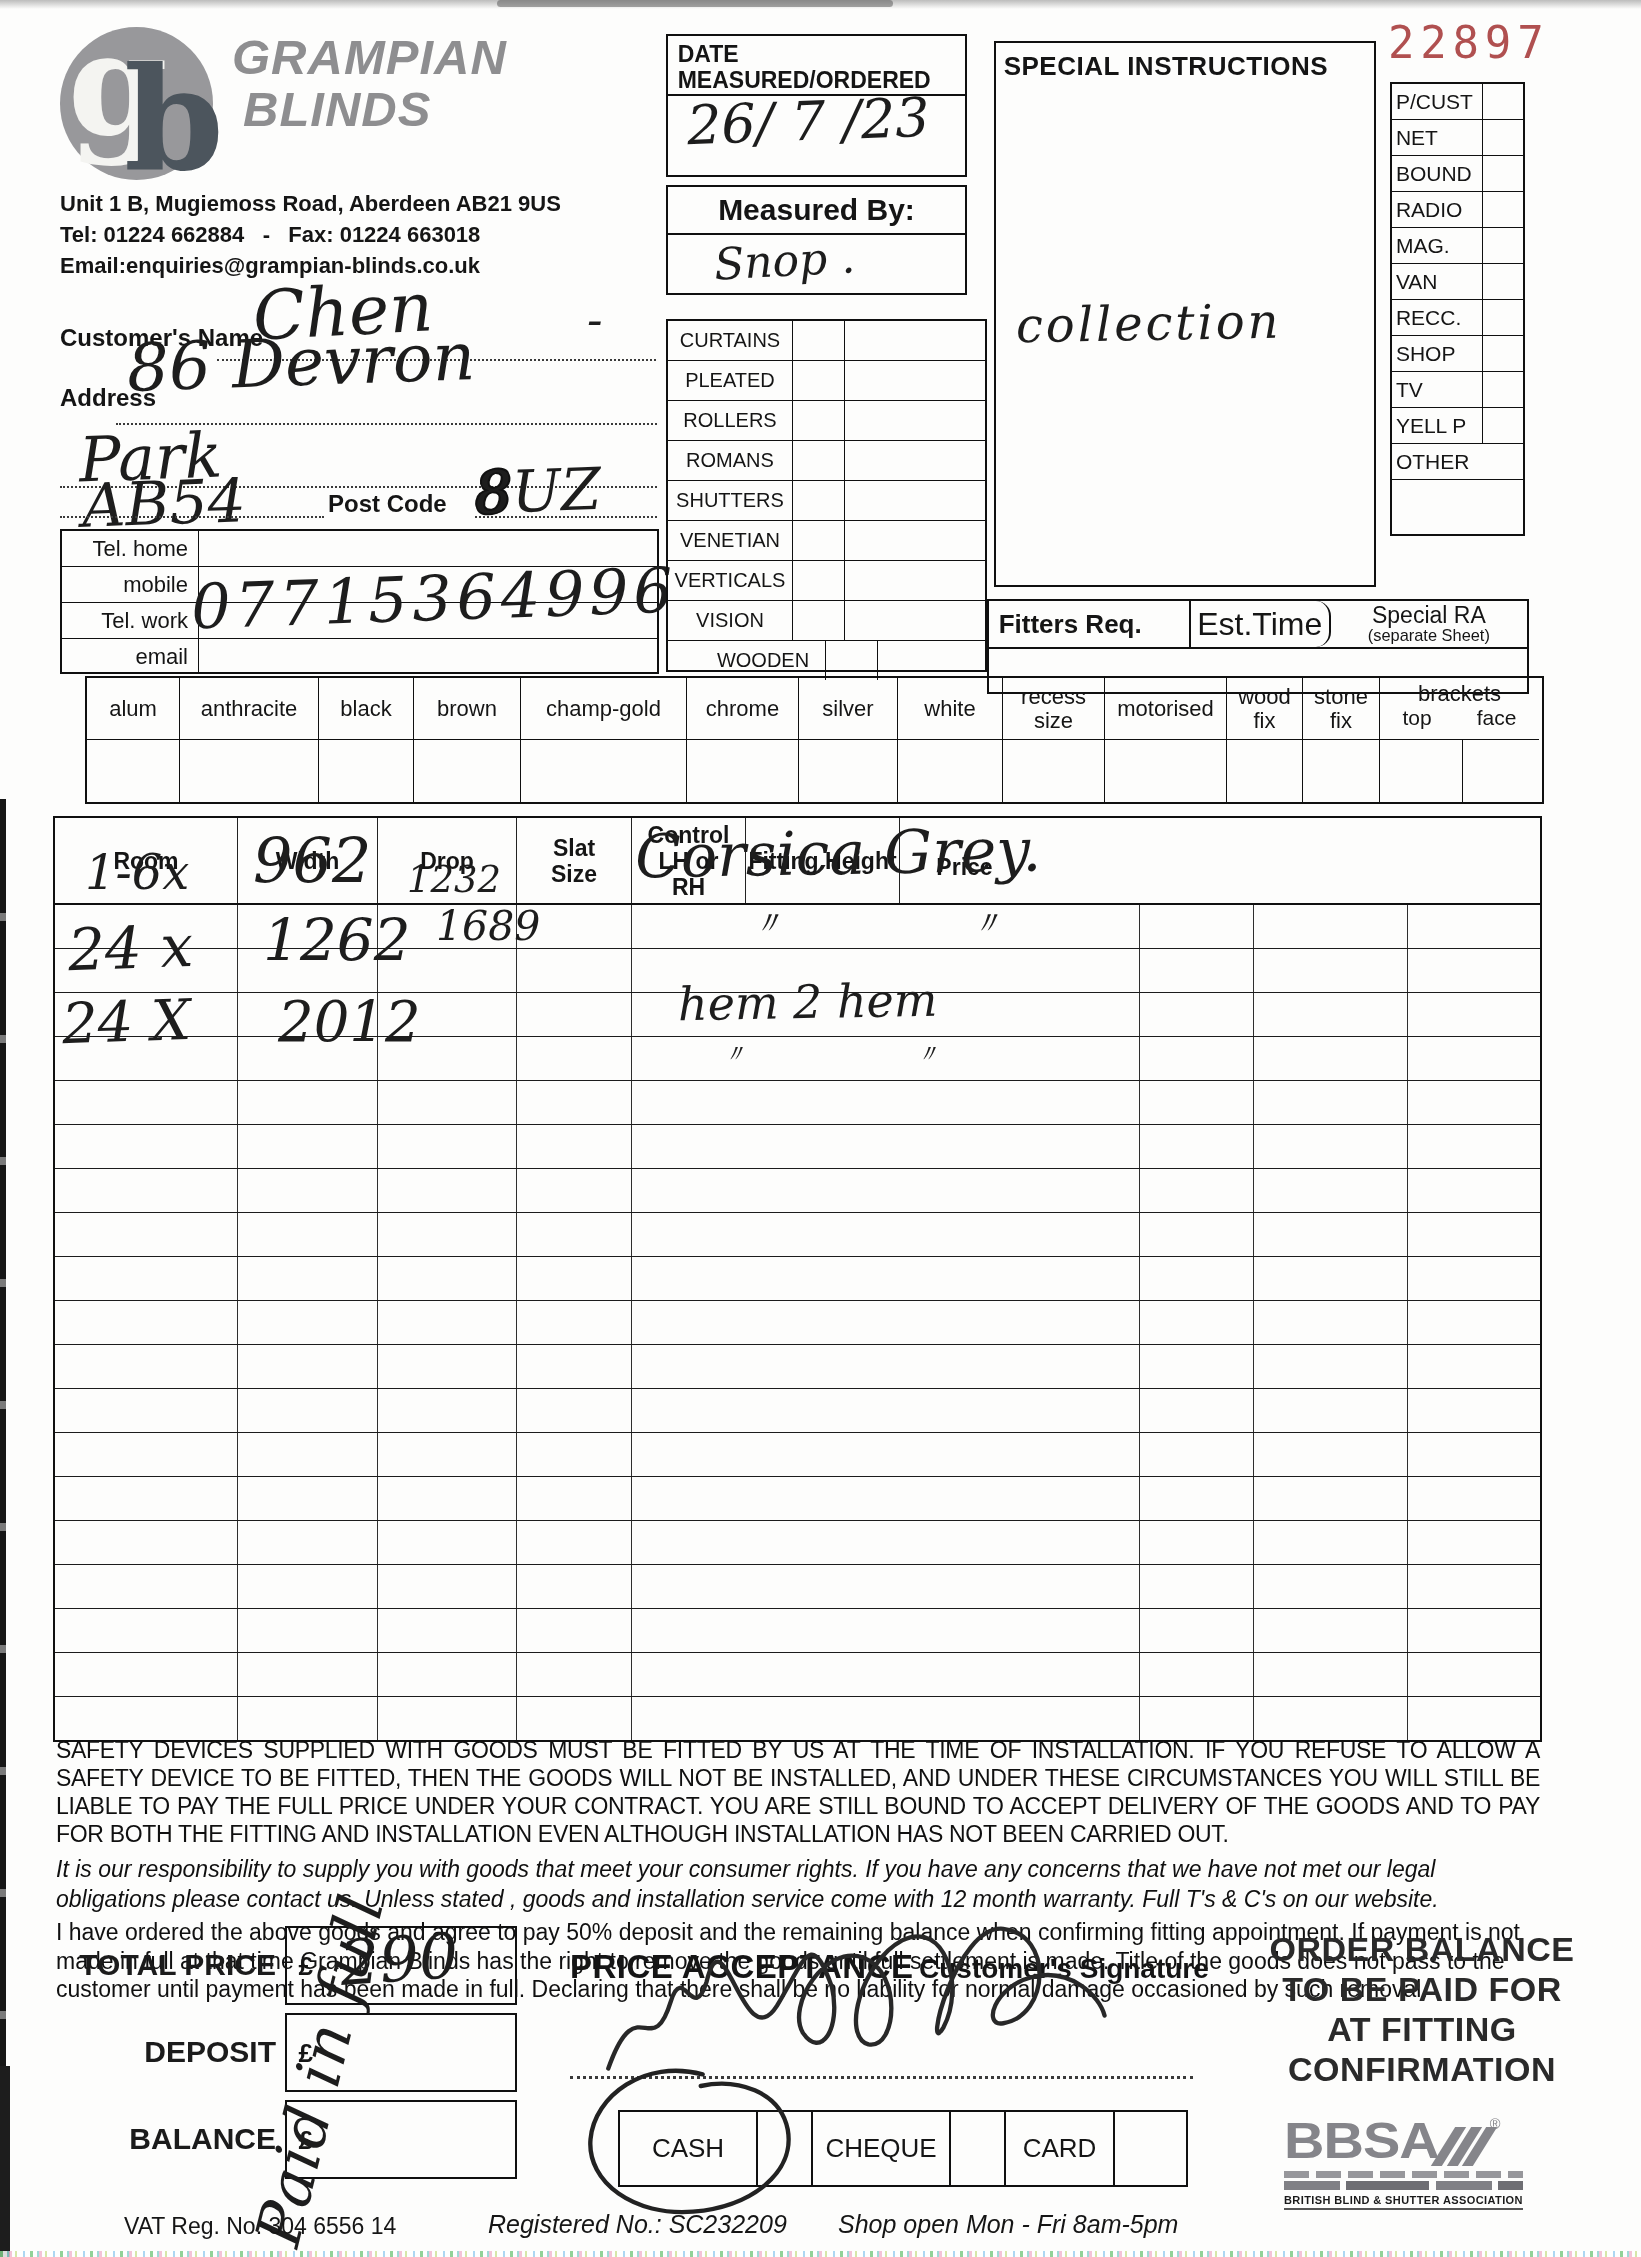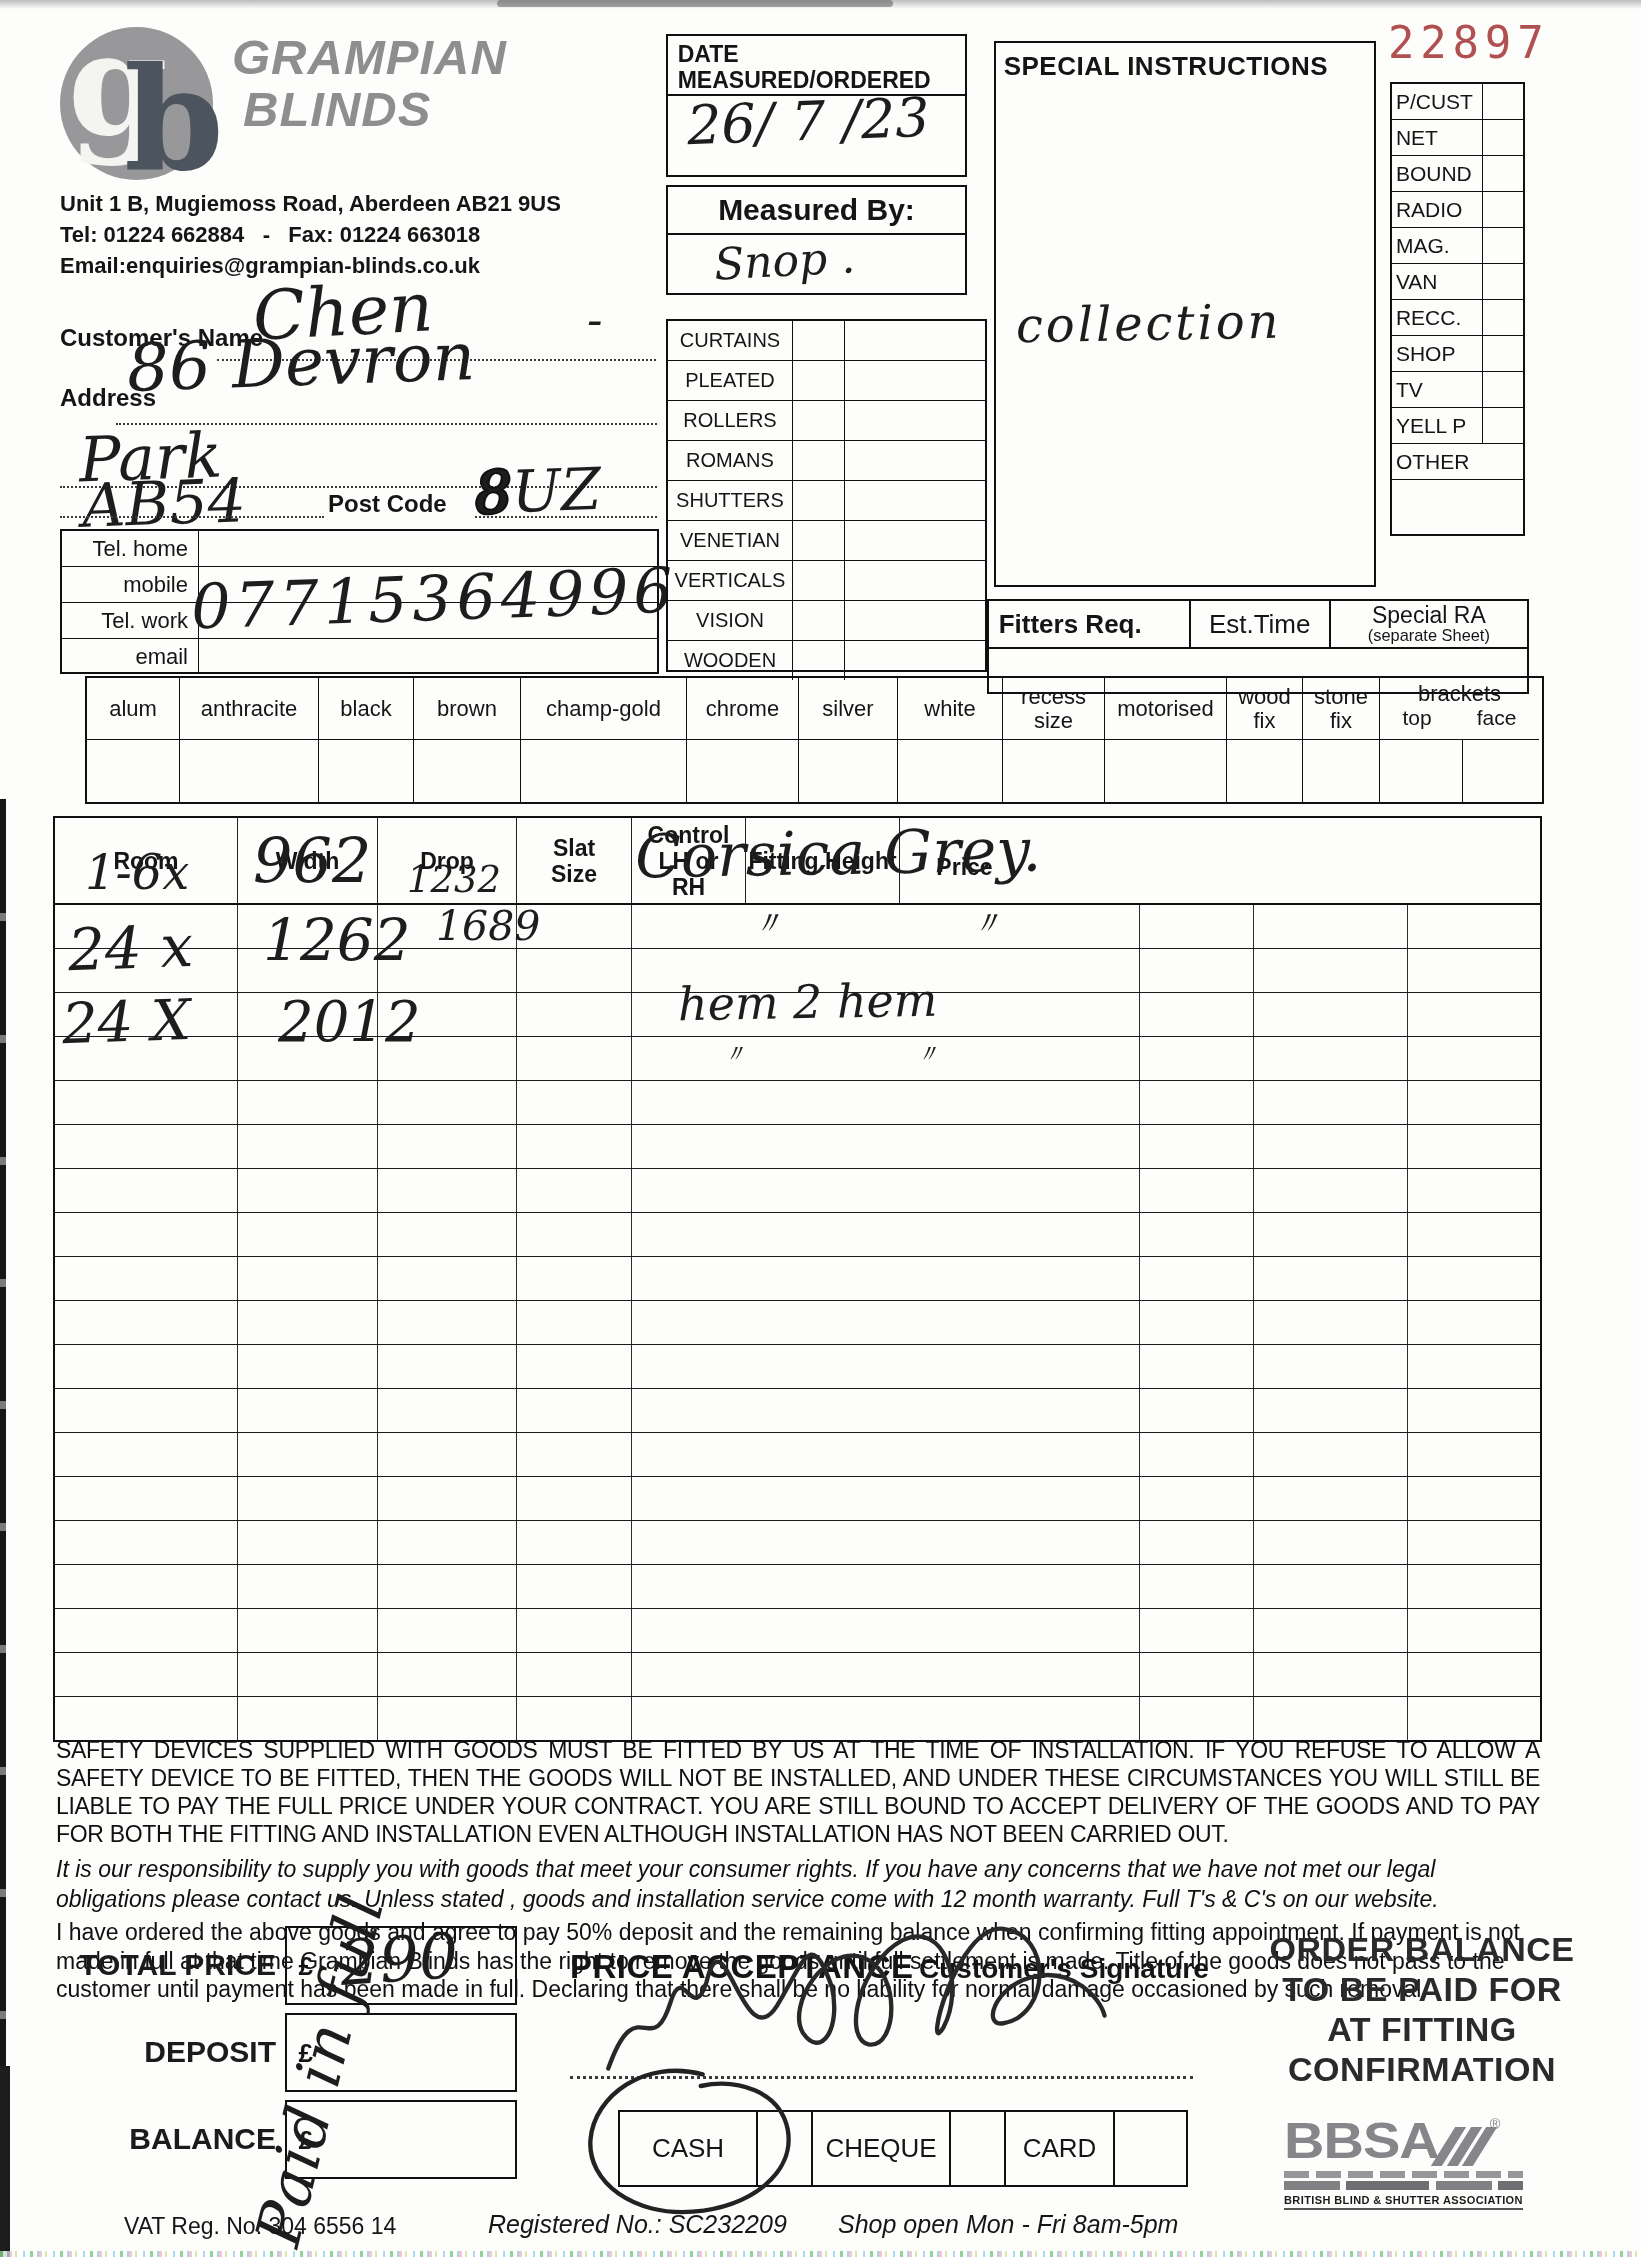--- a/index.html
+++ b/index.html
@@ -14,21 +14,21 @@
   .scribble::first-letter{text-shadow:1.9px 1px #111,-1.9px -1px #111,1px -1.9px #111,-1px 1.9px #111,0 0 1.9px #111;}
   
   .box{position:absolute;border:2.9px solid #101010;box-sizing:border-box;background:transparent;}
   .dotline{position:absolute;border-bottom:2.9px dotted #3a3a3a;height:0;}
   
   .chkrow{display:flex;height:35px;border-bottom:1.9px solid #101010;}
   .chkrow .lbl{flex:0 0 86px;border-right:1.9px solid #101010;font-size:21px;display:flex;align-items:center;padding-left:3.9px;}
   .chkrow .cell{flex:1;}
   
   .prow{display:flex;height:39px;border-bottom:1.9px solid #101010;}
-  .prow:last-child{border-bottom:none;}
+  .prow:last-child{border-bottom:none;padding-left:33px;}
   .prow .plbl{flex:0 0 124px;border-right:1.9px solid #101010;font-size:20px;display:flex;align-items:center;justify-content:center;}
   .prow .pc1{flex:0 0 51px;border-right:1.9px solid #101010;}
   .prow .pc2{flex:1;}
   
   .trow{display:flex;height:35px;border-bottom:1.9px solid #101010;}
   .trow:last-child{border-bottom:none;}
   .trow .tlbl{flex:0 0 126px;border-right:1.9px solid #101010;font-size:22px;display:flex;align-items:center;justify-content:flex-end;padding-right:9.7px;}
   .trow .tval{flex:1;}
   
   .optwrap{position:absolute;left:85px;top:676px;width:1459px;border:2.9px solid #101010;box-sizing:border-box;}
@@ -250,21 +250,21 @@
     <div class="prow">
         <div class="plbl">WOODEN</div>
         <div class="pc1"></div>
         <div class="pc2"></div>
       </div>
   </div>
 
   <div class="box" style="left:987px;top:599px;width:542px;height:95px;">
     <div style="display:flex;height:48px;border-bottom:2.4px solid #101010;box-sizing:border-box;">
       <div class="b" style="flex:0 0 190px;border-right:2.4px solid #101010;display:flex;align-items:center;padding-left:9.7px;font-size:26px;">Fitters Req.</div>
-      <div style="flex:0 0 138px;border-right:2.4px solid #101010;display:flex;align-items:center;justify-content:center;font-size:26px;">Est.Time</div>
+      <div style="flex:0 0 138px;border-right:2.4px solid #101010;display:flex;align-items:center;justify-content:center;font-size:32px;border-radius:15px;">Est.Time</div>
       <div style="flex:1;text-align:center;padding-top:1.9px;">
         <div style="font-size:23px;line-height:24px;">Special RA</div>
         <div style="font-size:16.4px;line-height:17.4px;">(separate Sheet)</div>
       </div>
     </div>
   </div>
 
   <div class="optwrap">
     <div class="optrow">
       <div class="oc" style="width:93px;">alum</div>

